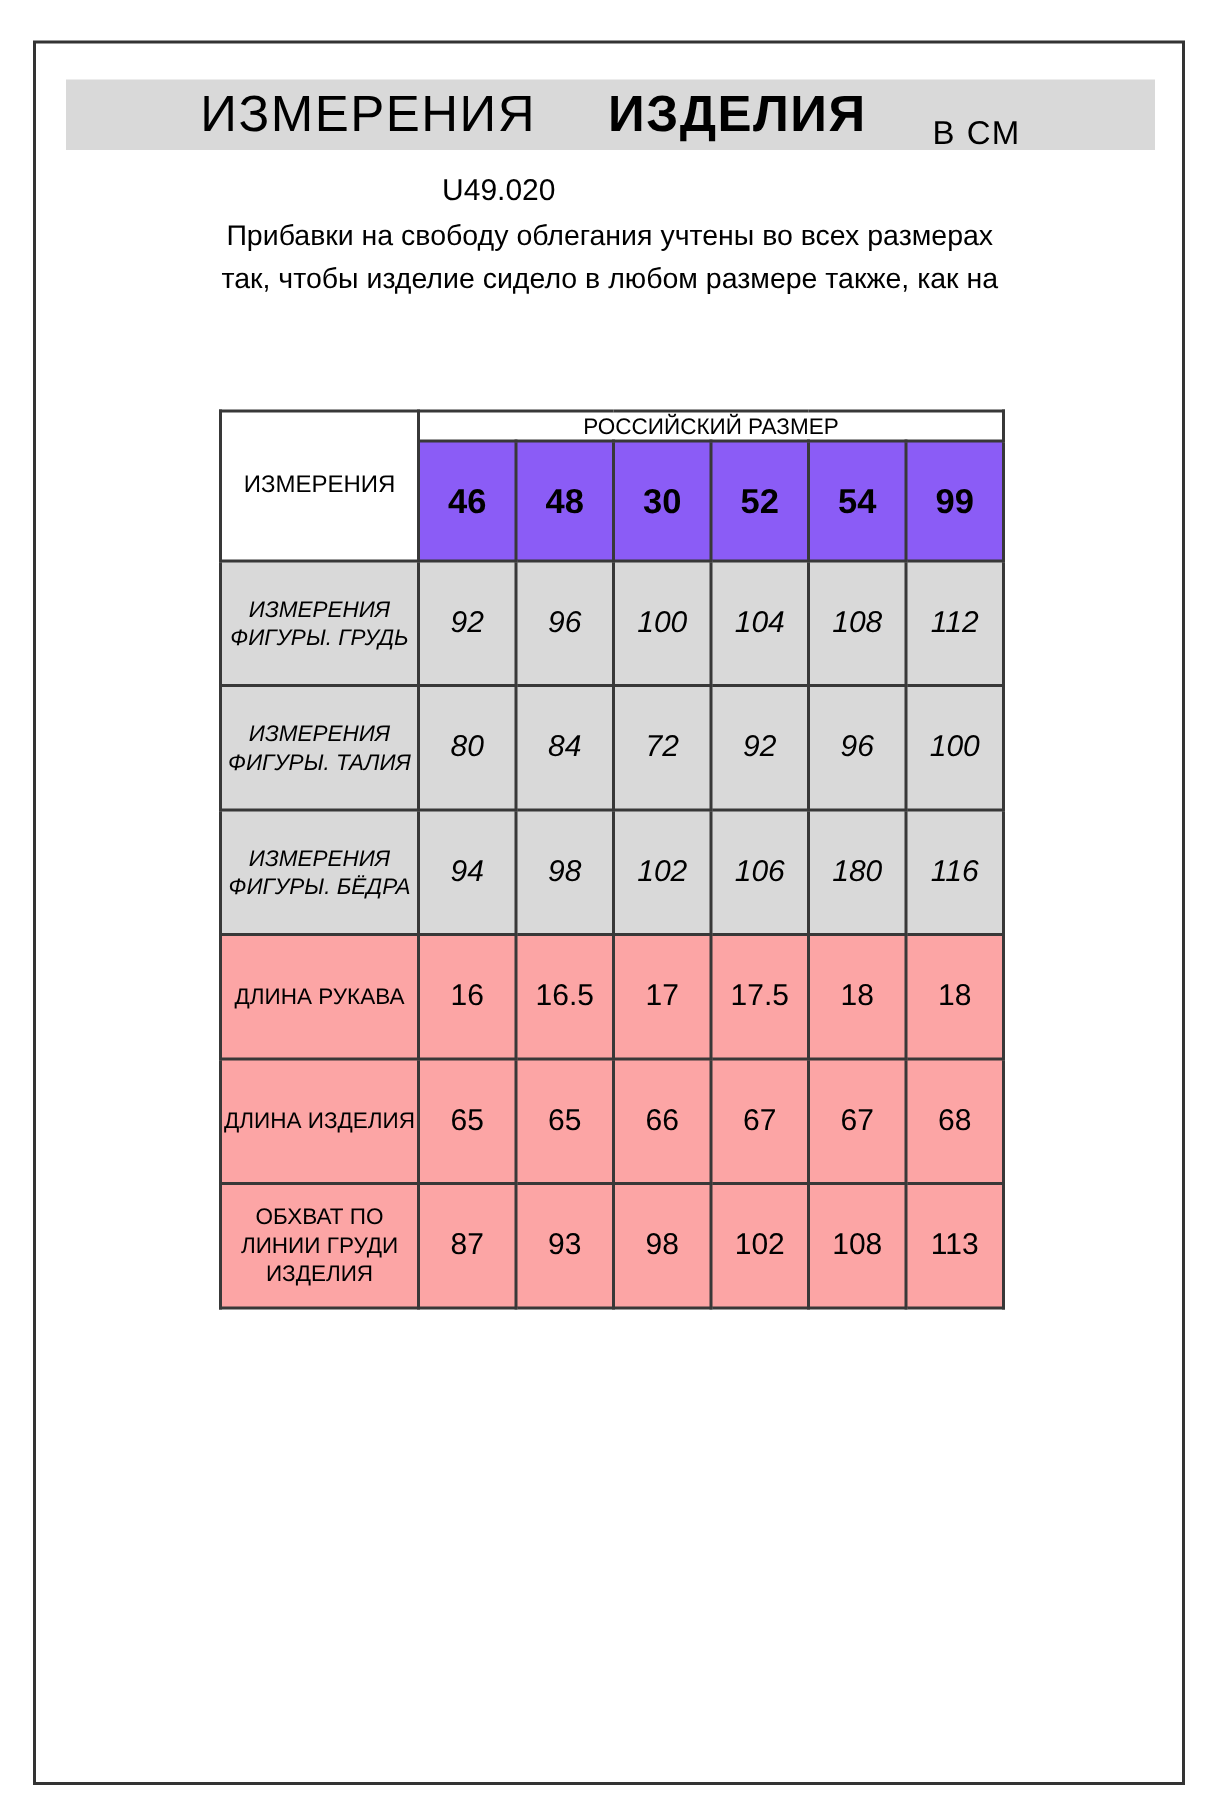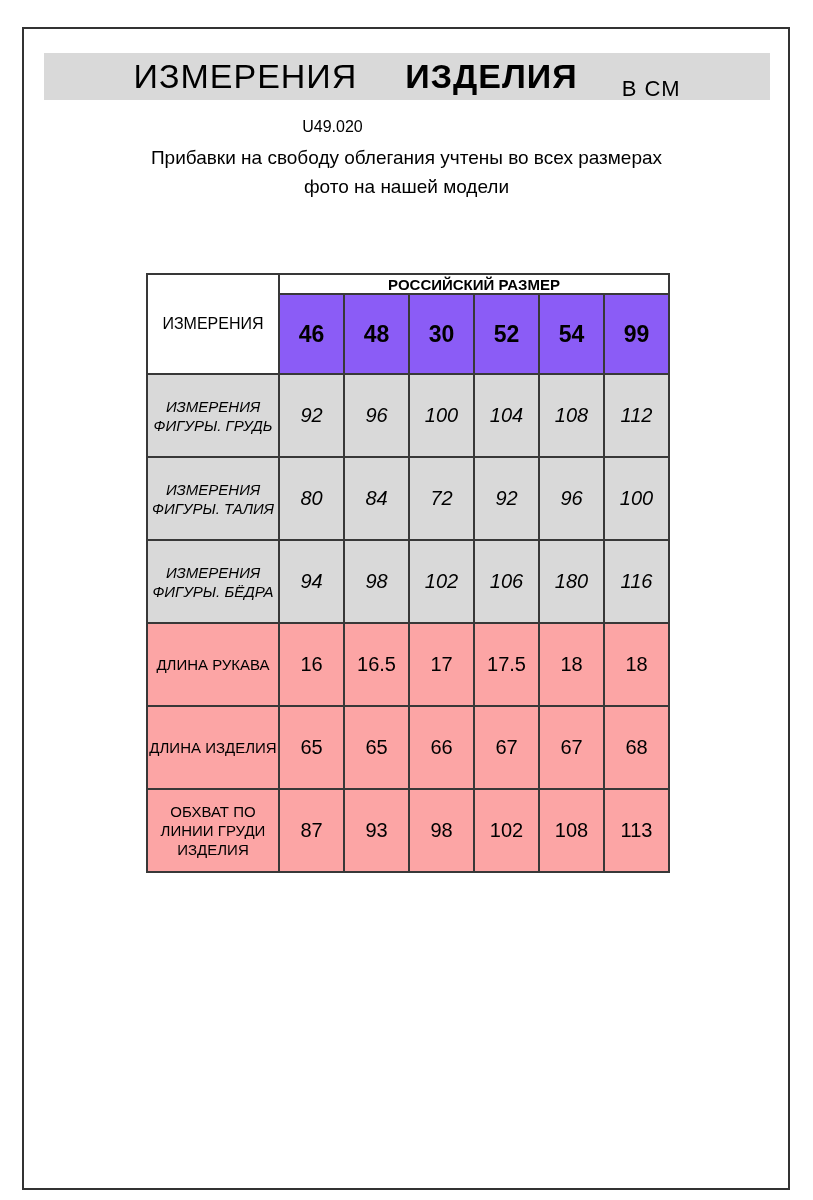--- a/index.html
+++ b/index.html
@@ -51,21 +51,21 @@
     margin-left: 44px;
     letter-spacing: 1px;
     margin-top: 24px;
   }
   .article {
     position: absolute;
     left: 0;
     top: 112px;
     width: 665px;
     text-align: center;
-    font-size: 16px;
+    font-size: 20px;
     line-height: 30px;
   }
   .desc {
     position: absolute;
     left: 0;
     top: 143px;
     width: 813px;
     text-align: center;
     font-size: 19px;
     line-height: 29px;
@@ -87,21 +87,21 @@
     padding: 0;
     box-sizing: border-box;
   }
   th.corner {
     font-weight: normal;
     font-size: 16px;
     background: #ffffff;
   }
   tr.group-row th.group-header {
     height: 20px;
-    font-weight: bold;
+    font-weight: normal;
     font-size: 15px;
     background: #ffffff;
   }
   tr.sizes-row th {
     height: 80px;
     font-size: 23px;
     font-weight: bold;
     background: #8b5cf6;
   }
   tbody tr { height: 83px; background: #fca5a5; }
@@ -126,21 +126,21 @@
 <div class="banner">
   <span class="w1">ИЗМЕРЕНИЯ</span>
   <span class="w2">ИЗДЕЛИЯ</span>
   <span class="unit">В СМ</span>
 </div>
 
 <div class="article">U49.020</div>
 
 <div class="desc">
   <div>Прибавки на свободу облегания учтены во всех размерах</div>
-  <div>фото на нашей модели</div>
+  <div>так, чтобы изделие сидело в любом размере также, как на</div>
 </div>
 
 <table class="size-table">
   <colgroup>
     <col class="label-col">
     <col class="size-col">
       <col class="size-col">
       <col class="size-col">
     <col class="size-col">
       <col class="size-col">

